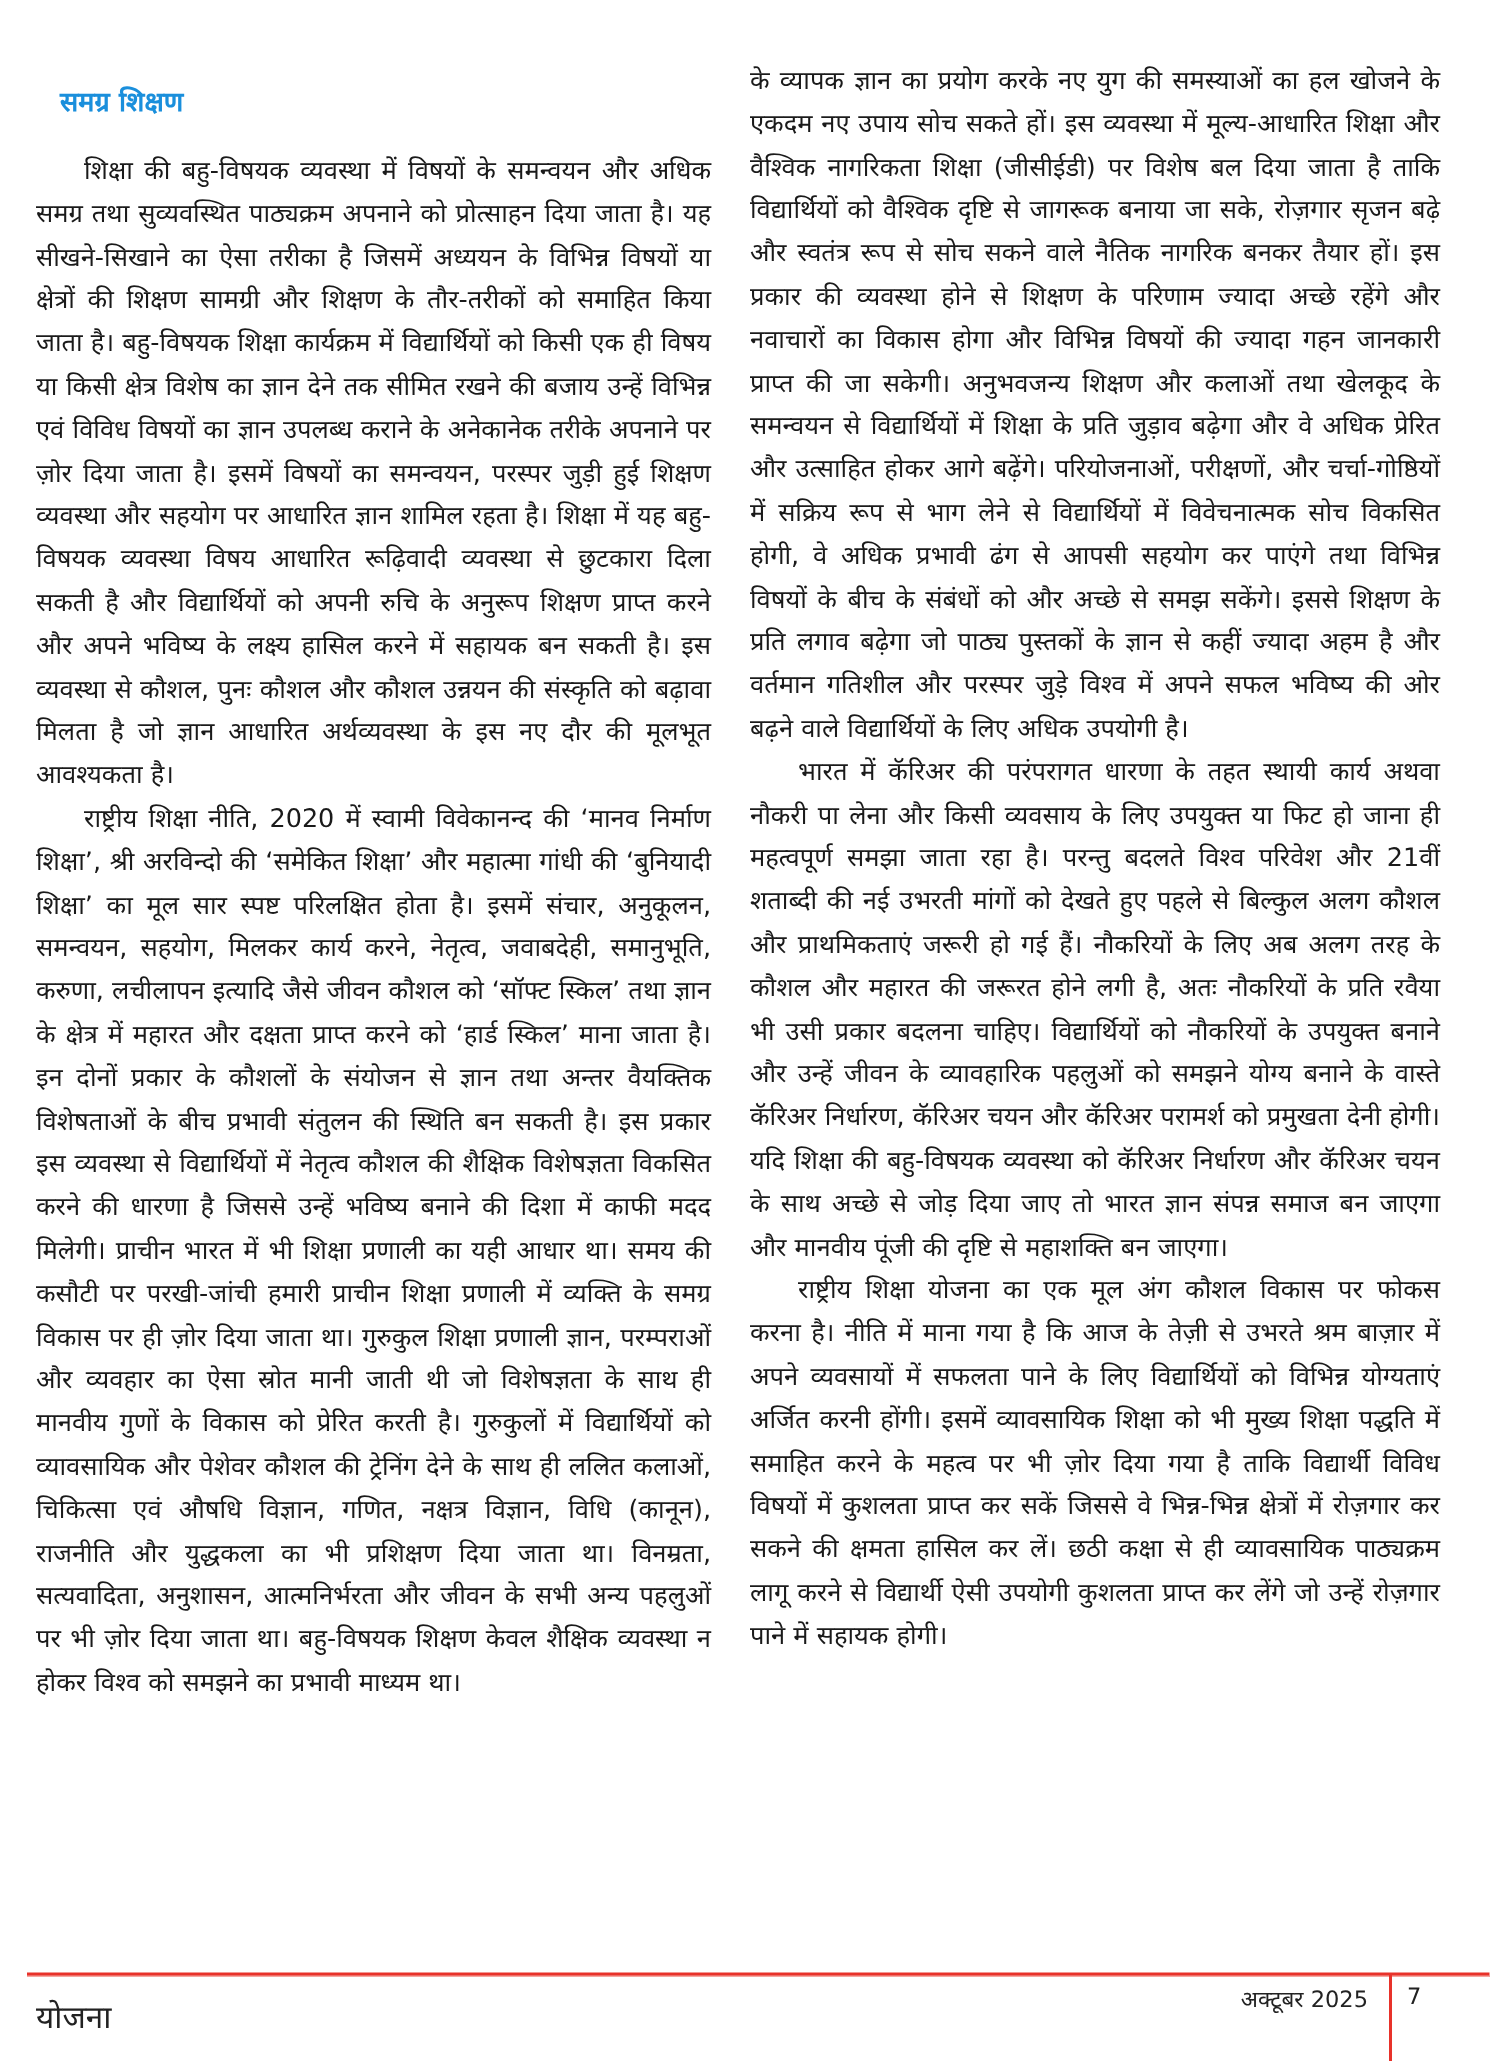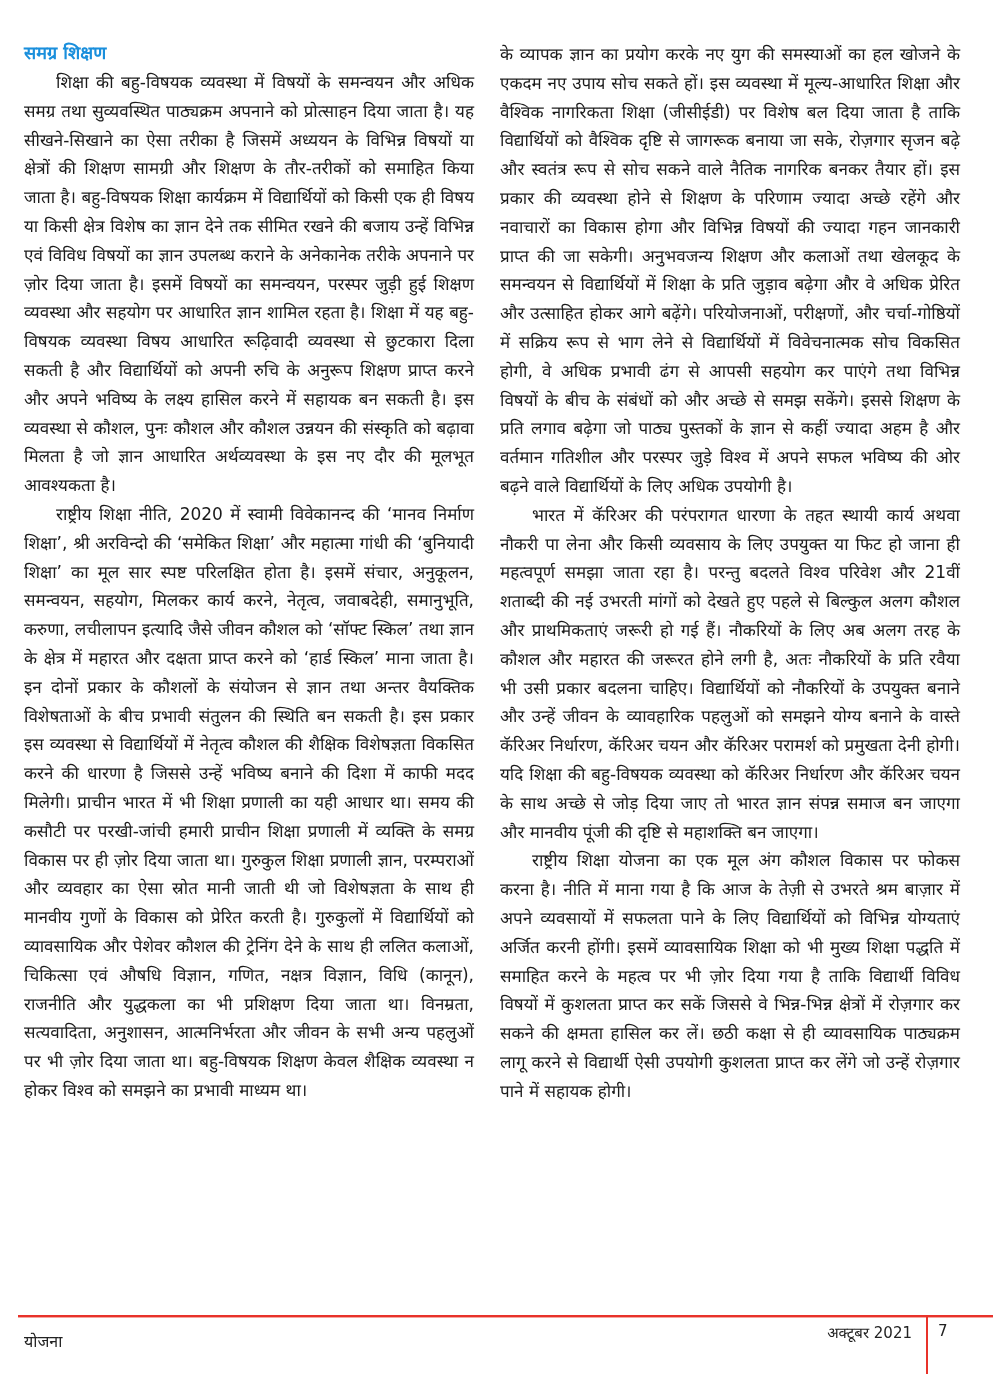--- a/index.html
+++ b/index.html
@@ -21,36 +21,36 @@
     line-height: 28.8px;
     text-align: justify;
   }
   .col-left { left: 24px; width: 450px; }
   .col-right { left: 500px; width: 460px; top: 40px; }
   .heading {
     color: #1a8fdc;
     font-weight: bold;
     font-size: 18px;
     line-height: 30px;
-    margin: 0;
+    margin: 16px;
   }
   .para { margin: 0; text-indent: 32px; }
   .para.noindent { text-indent: 0; }
   .footer-rule {
     position: absolute; left: 18px; top: 1315px; width: 975px; height: 2px;
     background: #e8322a;
     border-bottom: 1px solid #f6a6a0;
   }
   .footer-vrule {
     position: absolute; left: 926px; top: 1316px; width: 2px; height: 58px;
     background: #e8322a;
   }
   .footer-left {
     position: absolute; left: 24px; top: 1330px;
-    font-size: 16px; color: #222;
+    font-size: 21px; color: #222;
   }
   .footer-date {
     position: absolute; right: 88px; top: 1322px;
     font-size: 15px; color: #222;
   }
   .footer-page {
     position: absolute; left: 938px; top: 1322px;
     font-size: 15px; color: #222;
   }
 </style>
@@ -67,15 +67,15 @@
 
   <div class="col col-right">
     <p class="para noindent">के व्यापक ज्ञान का प्रयोग करके नए युग की समस्याओं का हल खोजने के एकदम नए उपाय सोच सकते हों। इस व्यवस्था में मूल्य-आधारित शिक्षा और वैश्विक नागरिकता शिक्षा (जीसीईडी) पर विशेष बल दिया जाता है ताकि विद्यार्थियों को वैश्विक दृष्टि से जागरूक बनाया जा सके, रोज़गार सृजन बढ़े और स्वतंत्र रूप से सोच सकने वाले नैतिक नागरिक बनकर तैयार हों। इस प्रकार की व्यवस्था होने से शिक्षण के परिणाम ज्यादा अच्छे रहेंगे और नवाचारों का विकास होगा और विभिन्न विषयों की ज्यादा गहन जानकारी प्राप्त की जा सकेगी। अनुभवजन्य शिक्षण और कलाओं तथा खेलकूद के समन्वयन से विद्यार्थियों में शिक्षा के प्रति जुड़ाव बढ़ेगा और वे अधिक प्रेरित और उत्साहित होकर आगे बढ़ेंगे। परियोजनाओं, परीक्षणों, और चर्चा-गोष्ठियों में सक्रिय रूप से भाग लेने से विद्यार्थियों में विवेचनात्मक सोच विकसित होगी, वे अधिक प्रभावी ढंग से आपसी सहयोग कर पाएंगे तथा विभिन्न विषयों के बीच के संबंधों को और अच्छे से समझ सकेंगे। इससे शिक्षण के प्रति लगाव बढ़ेगा जो पाठ्य पुस्तकों के ज्ञान से कहीं ज्यादा अहम है और वर्तमान गतिशील और परस्पर जुड़े विश्व में अपने सफल भविष्य की ओर बढ़ने वाले विद्यार्थियों के लिए अधिक उपयोगी है।</p>
     <p class="para">भारत में कॅरिअर की परंपरागत धारणा के तहत स्थायी कार्य अथवा नौकरी पा लेना और किसी व्यवसाय के लिए उपयुक्त या फिट हो जाना ही महत्वपूर्ण समझा जाता रहा है। परन्तु बदलते विश्व परिवेश और 21वीं शताब्दी की नई उभरती मांगों को देखते हुए पहले से बिल्कुल अलग कौशल और प्राथमिकताएं जरूरी हो गई हैं। नौकरियों के लिए अब अलग तरह के कौशल और महारत की जरूरत होने लगी है, अतः नौकरियों के प्रति रवैया भी उसी प्रकार बदलना चाहिए। विद्यार्थियों को नौकरियों के उपयुक्त बनाने और उन्हें जीवन के व्यावहारिक पहलुओं को समझने योग्य बनाने के वास्ते कॅरिअर निर्धारण, कॅरिअर चयन और कॅरिअर परामर्श को प्रमुखता देनी होगी। यदि शिक्षा की बहु-विषयक व्यवस्था को कॅरिअर निर्धारण और कॅरिअर चयन के साथ अच्छे से जोड़ दिया जाए तो भारत ज्ञान संपन्न समाज बन जाएगा और मानवीय पूंजी की दृष्टि से महाशक्ति बन जाएगा।</p>
     <p class="para">राष्ट्रीय शिक्षा योजना का एक मूल अंग कौशल विकास पर फोकस करना है। नीति में माना गया है कि आज के तेज़ी से उभरते श्रम बाज़ार में अपने व्यवसायों में सफलता पाने के लिए विद्यार्थियों को विभिन्न योग्यताएं अर्जित करनी होंगी। इसमें व्यावसायिक शिक्षा को भी मुख्य शिक्षा पद्धति में समाहित करने के महत्व पर भी ज़ोर दिया गया है ताकि विद्यार्थी विविध विषयों में कुशलता प्राप्त कर सकें जिससे वे भिन्न-भिन्न क्षेत्रों में रोज़गार कर सकने की क्षमता हासिल कर लें। छठी कक्षा से ही व्यावसायिक पाठ्यक्रम लागू करने से विद्यार्थी ऐसी उपयोगी कुशलता प्राप्त कर लेंगे जो उन्हें रोज़गार पाने में सहायक होगी।</p>
   </div>
 
   <div class="footer-rule"></div>
   <div class="footer-vrule"></div>
   <div class="footer-left">योजना</div>
-  <div class="footer-date">अक्टूबर 2021</div>
+  <div class="footer-date">अक्टूबर 2025</div>
   <div class="footer-page">7</div>
 </div>
 
 </body></html>

